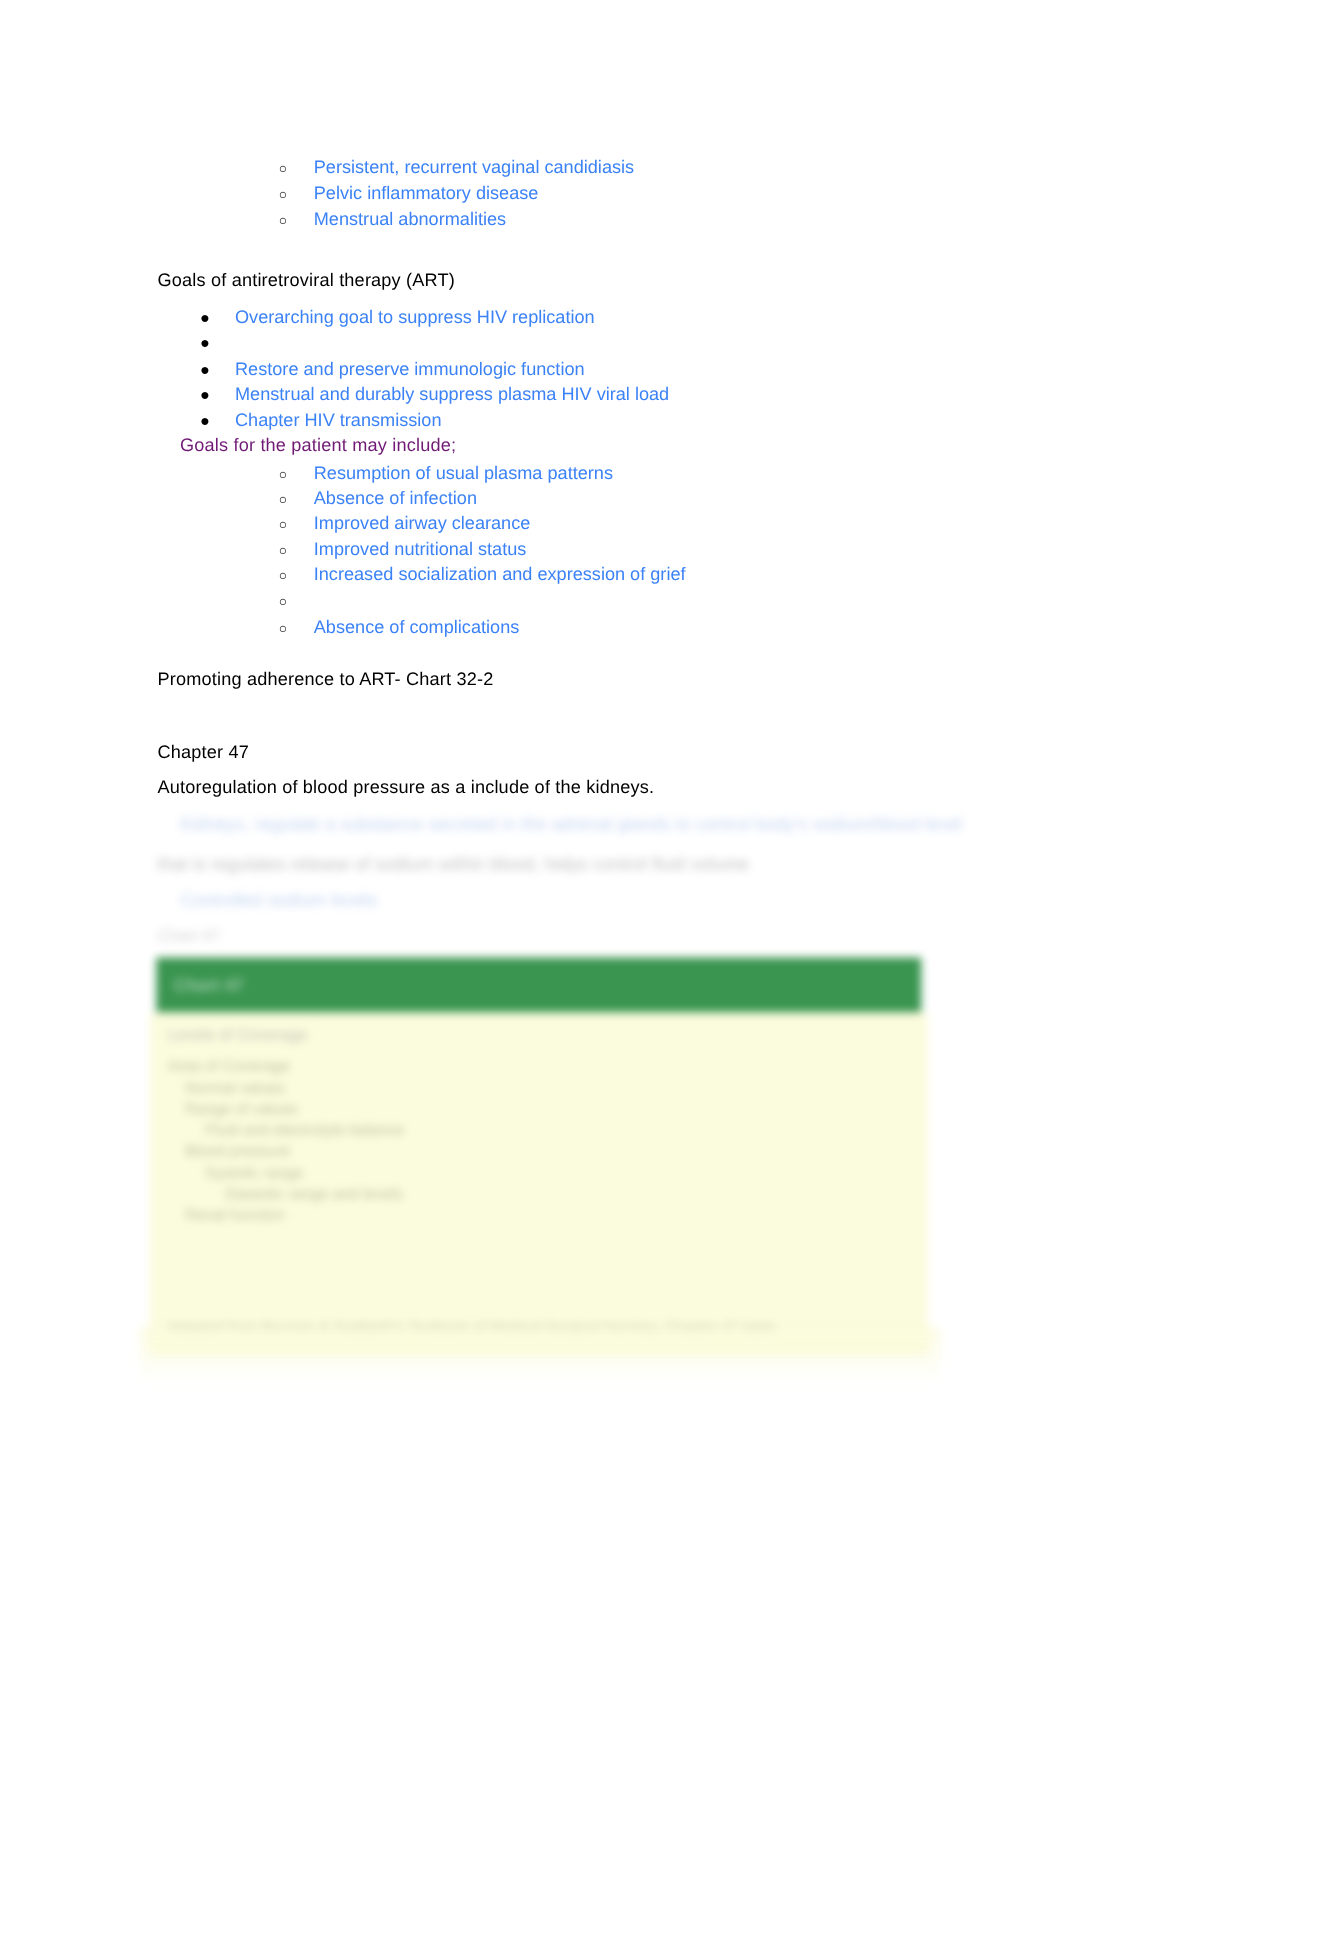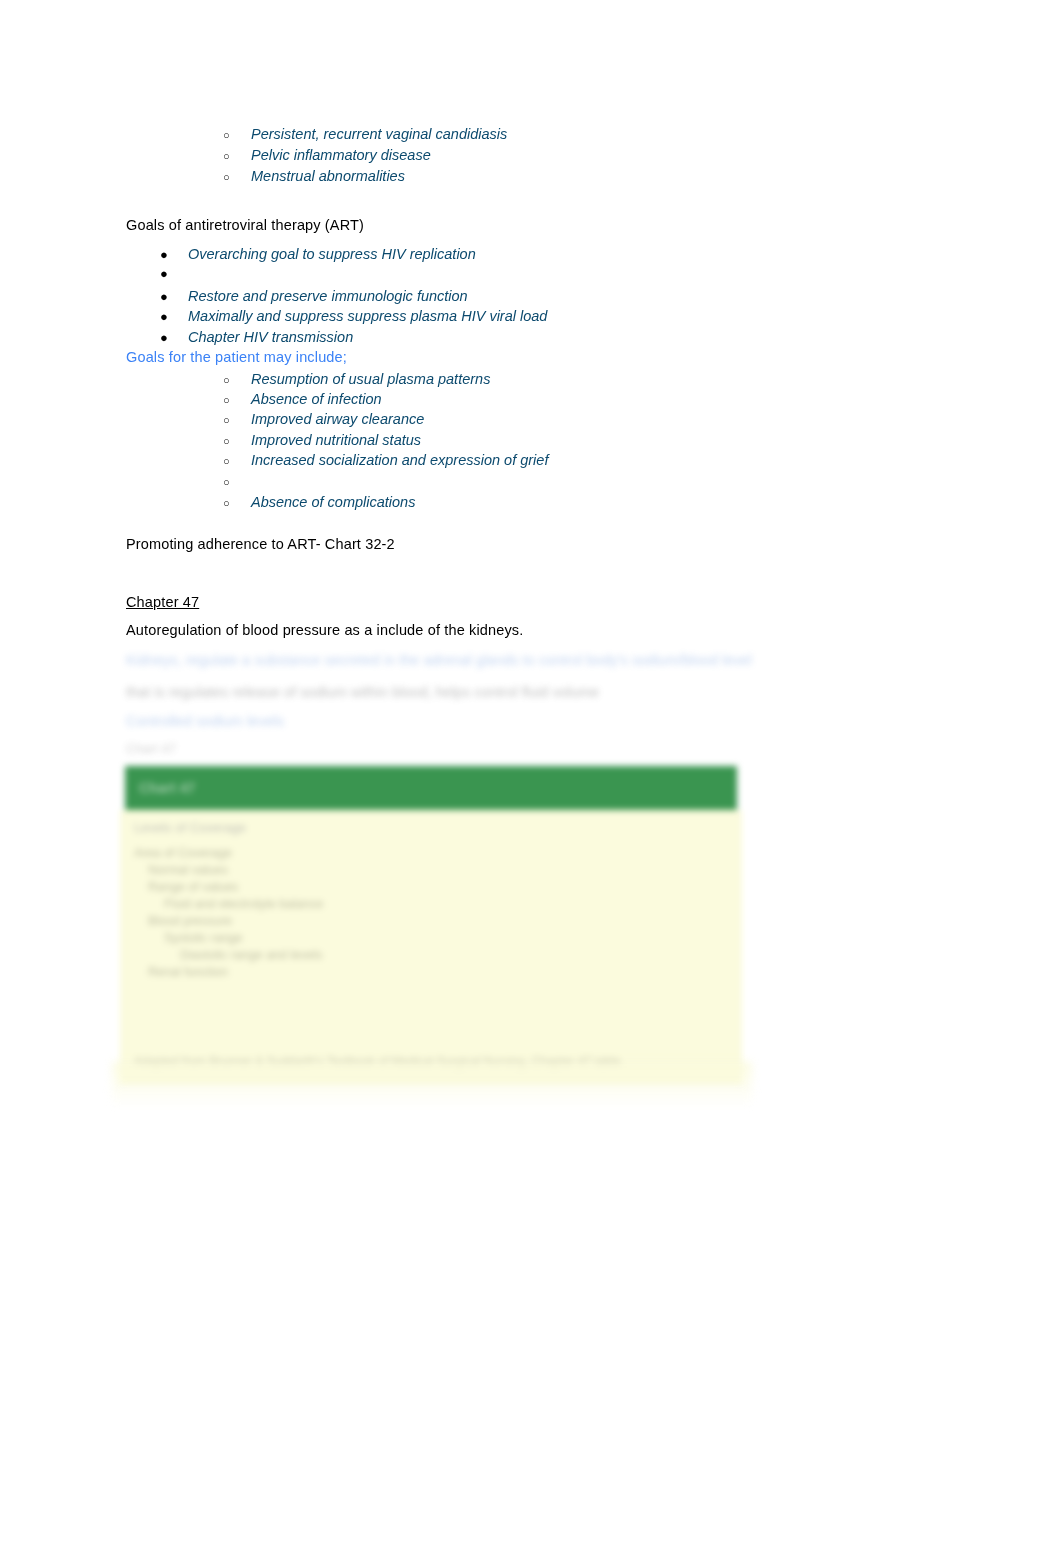--- a/index.html
+++ b/index.html
@@ -21,21 +21,21 @@
   }
 
   
   .line {
     position: absolute;
     white-space: nowrap;
     font-size: 14.5px;
     line-height: 20px;
     letter-spacing: 0.01em;
   }
-  .blue { color: #3b82f6; }
+  .blue { color: #701a75; margin-left: 18px; }
   .dark { color: #000000; }
 
   
   .row {
     position: absolute;
     display: flex;
     align-items: baseline;
     white-space: nowrap;
     font-size: 14.5px;
     line-height: 20px;
@@ -48,21 +48,21 @@
     text-align: left;
   }
   .bullet-disc {
     width: 28px;
     font-size: 13px;
   }
   .bullet-circle {
     width: 28px;
     font-size: 11px;
   }
-  .row .txt { color: #0c4a6e; font-style: italic; }
+  .row .txt { color: #3b82f6; }
 
   
   .blur-line {
     position: absolute;
     white-space: nowrap;
     font-size: 14.5px;
     line-height: 20px;
     filter: blur(3.2px);
     opacity: 0.55;
   }
@@ -166,21 +166,21 @@
   </div>
   <div class="row" style="left:160px; top:264px;">
     <span class="bullet-disc">●</span>
   </div>
   <div class="row" style="left:160px; top:286px;">
     <span class="bullet-disc">●</span>
     <span class="txt">Restore and preserve immunologic function</span>
   </div>
   <div class="row" style="left:160px; top:306px;">
     <span class="bullet-disc">●</span>
-    <span class="txt">Maximally and suppress suppress plasma HIV viral load</span>
+    <span class="txt">Menstrual and durably suppress plasma HIV viral load</span>
   </div>
   <div class="row" style="left:160px; top:327px;">
     <span class="bullet-disc">●</span>
     <span class="txt">Chapter HIV transmission</span>
   </div>
 
   <div class="line blue" style="left:126px; top:347px;">Goals for the patient may include;</div>
 
   <div class="row" style="left:223px; top:369px;">
     <span class="bullet-circle">○</span>
@@ -205,21 +205,21 @@
   <div class="row" style="left:223px; top:472px;">
     <span class="bullet-circle">○</span>
   </div>
   <div class="row" style="left:223px; top:492px;">
     <span class="bullet-circle">○</span>
     <span class="txt">Absence of complications</span>
   </div>
 
   <div class="line dark" style="left:126px; top:534px;">Promoting adherence to ART- Chart 32-2</div>
 
-  <div class="line dark" style="left:126px; top:592px;text-decoration:underline;">Chapter 47</div>
+  <div class="line dark" style="left:126px; top:592px;">Chapter 47</div>
   <div class="line dark" style="left:126px; top:620px;">Autoregulation of blood pressure as a include of the kidneys.</div>
 
   <div class="blur-line blue" style="left:126px; top:650px;">Kidneys, regulate a substance secreted in the adrenal glands to control body's sodium/blood level</div>
   <div class="blur-line grey" style="left:126px; top:682px;">that is regulates release of sodium within blood, helps control fluid volume</div>
   <div class="blur-line blue" style="left:126px; top:711px;">Controlled sodium levels</div>
   <div class="blur-line small grey" style="left:126px; top:739px;">Chart 47</div>
 
   <div class="infobox">
     <div class="infobox-header">
       <span class="chart-title">Chart 47</span>

